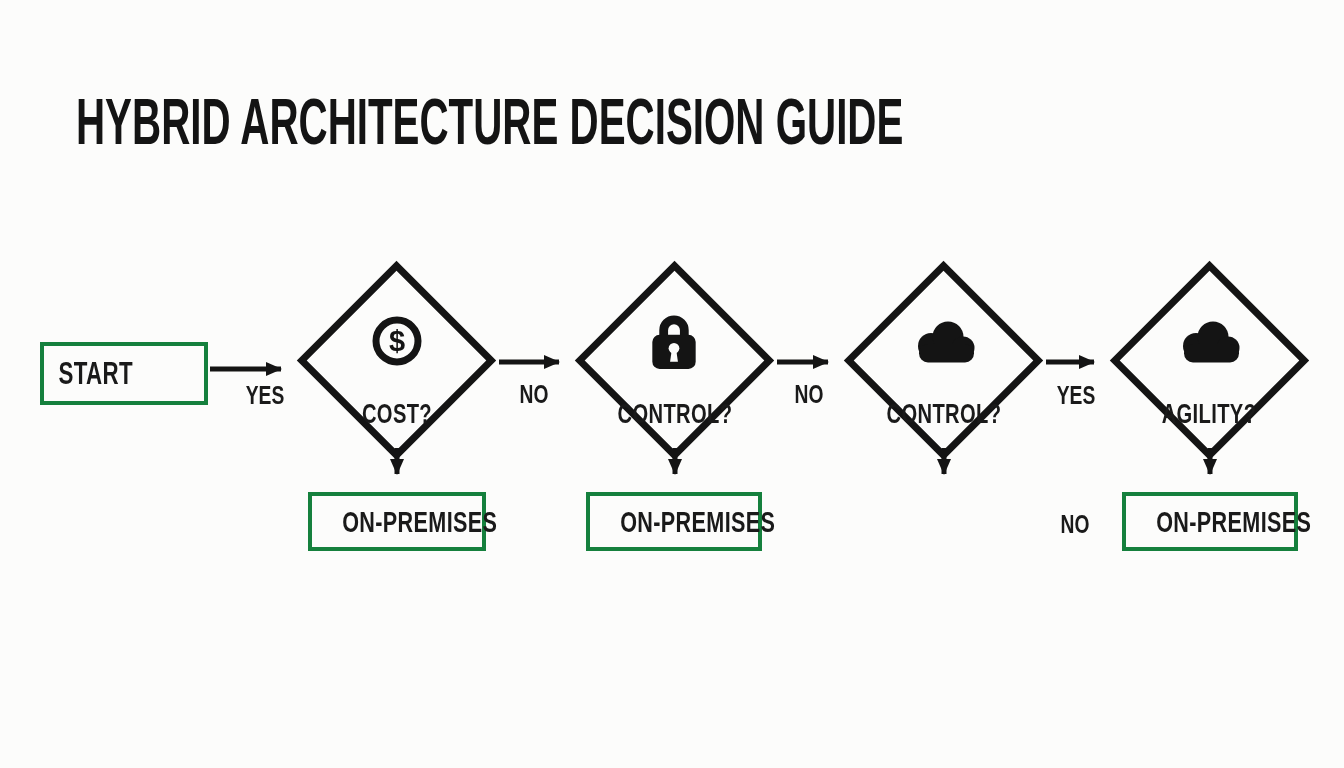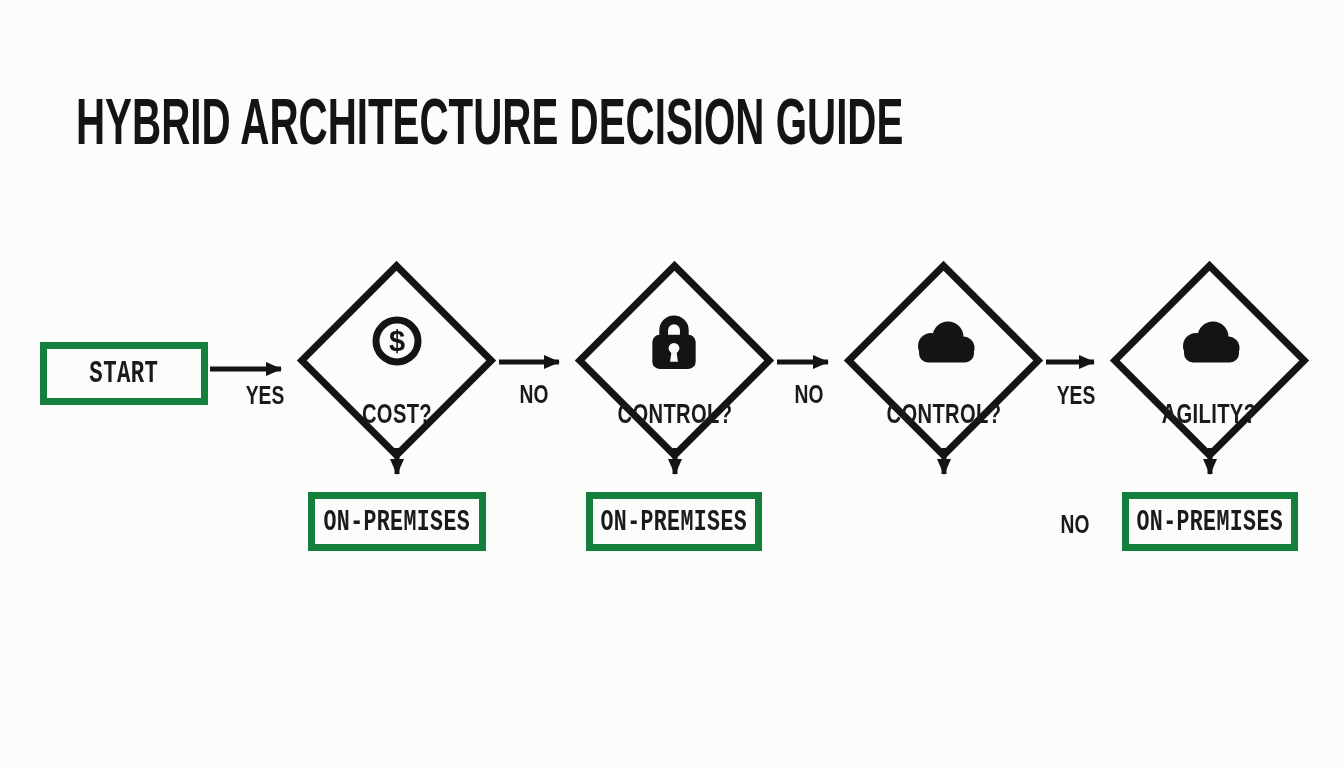--- a/index.html
+++ b/index.html
@@ -25,26 +25,25 @@
     line-height: 1.0;
     letter-spacing: 0px;
     white-space: nowrap;
     transform: scaleX(0.63);
     transform-origin: left center;
     color: #141414;
   }
   
   .rect-node {
     position: absolute;
-    border: 7px solid #15803d;
+    border: 4px solid #15803d;
     background: #fcfcfb;
     display: flex;
     align-items: center;
-    justify-content: center;
-    font-family: Liberation Mono, monospace;
+    justify-content: flex-start;
   }
   .rect-node .lbl {
     font-weight: 700;
     font-size: 31px;
     white-space: nowrap;
     transform: scaleX(0.72);
     transform-origin: center;
     color: #1a1a1a;
     letter-spacing: 0.5px;
   }

